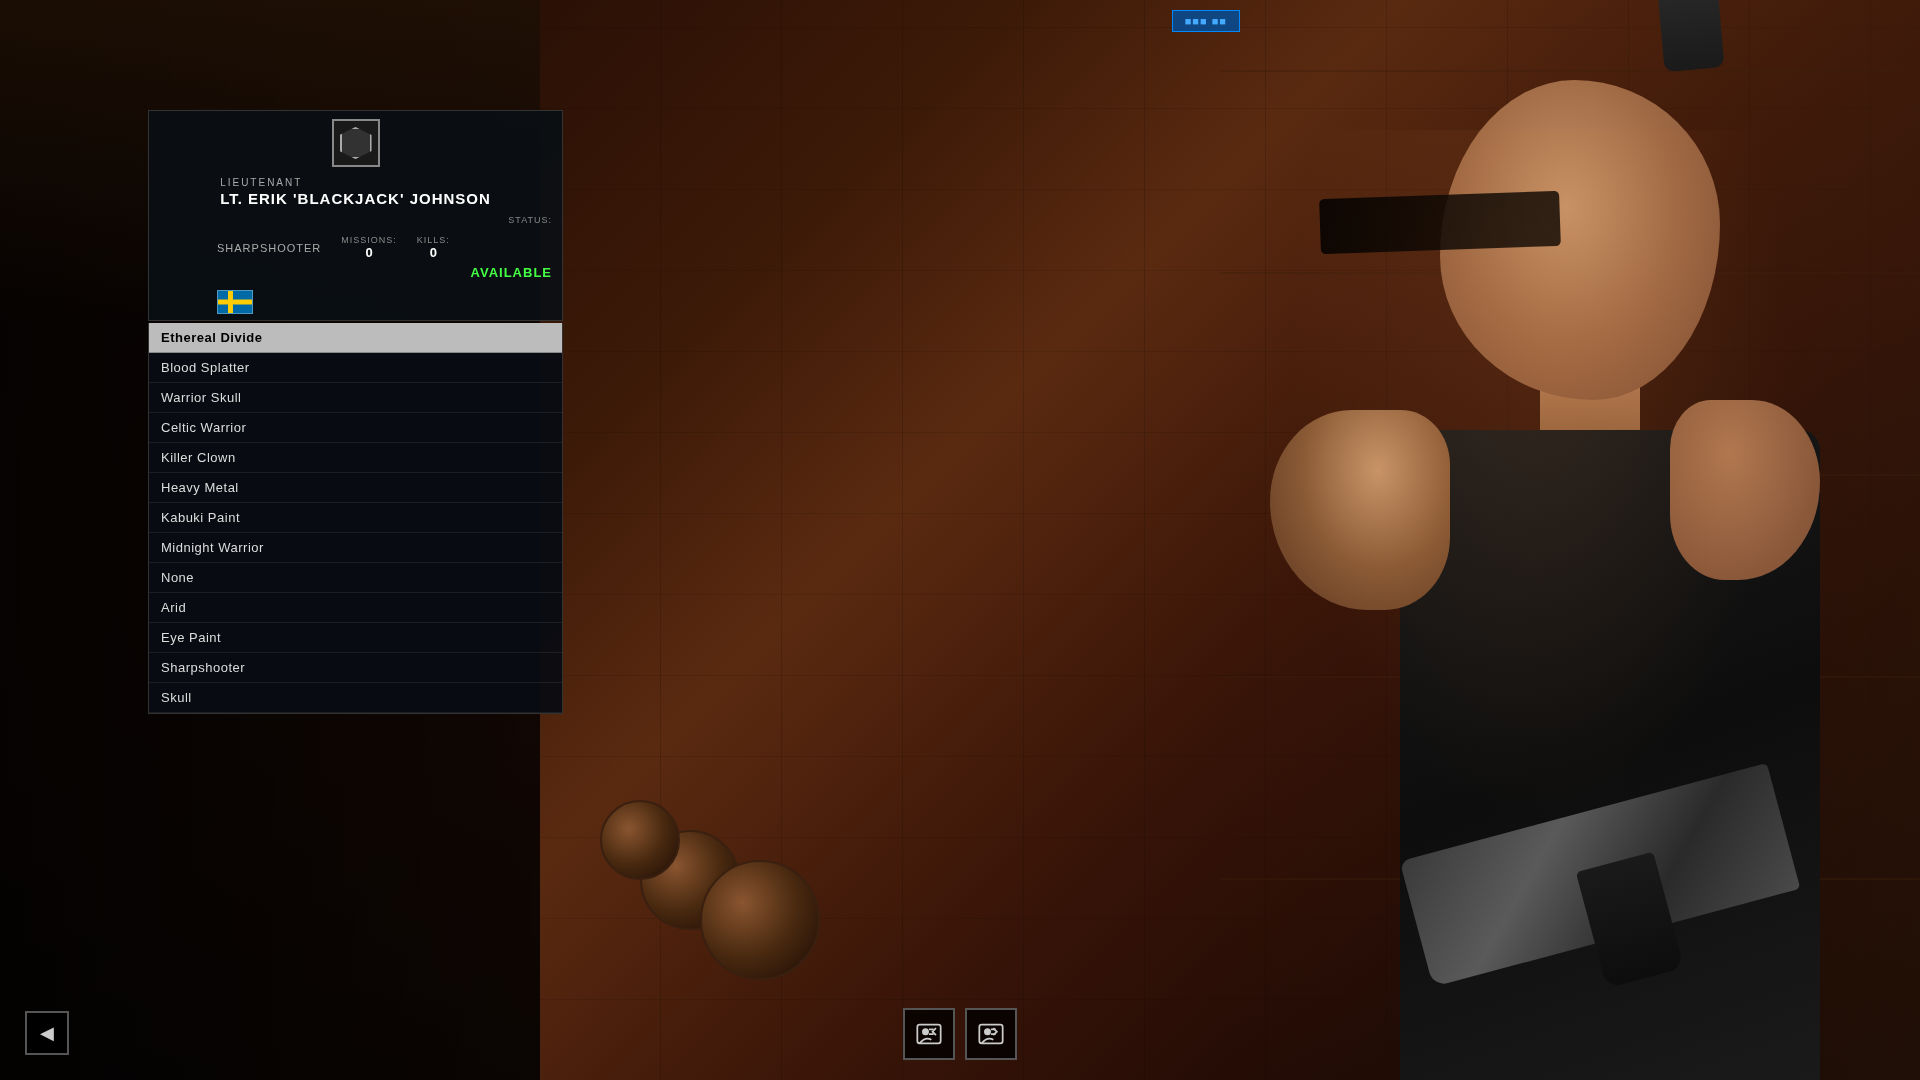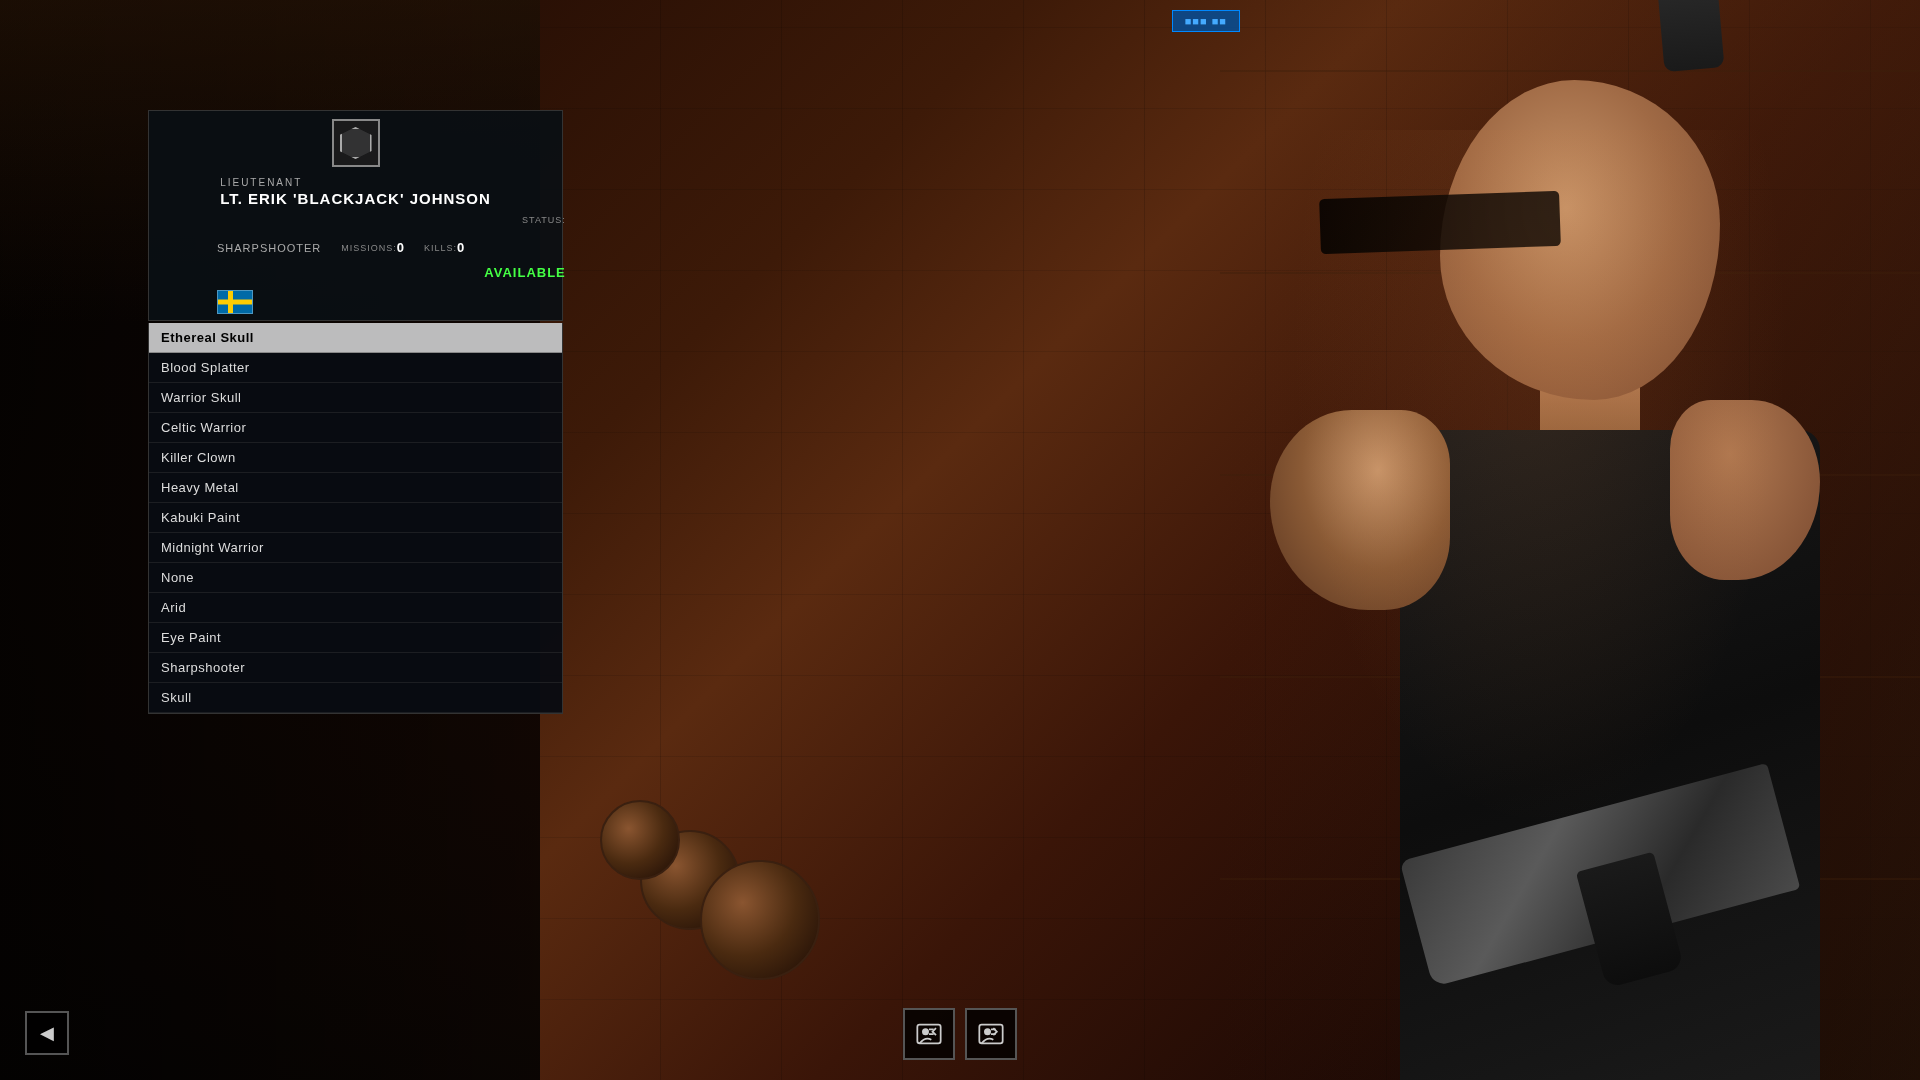--- a/index.html
+++ b/index.html
@@ -413,21 +413,21 @@
 
     .class-label {
       font-size: 11px;
       color: #aaa;
       letter-spacing: 1px;
       text-transform: uppercase;
     }
 
     .stat-group {
       display: flex;
-      flex-direction: row;
+      flex-direction: column;
       align-items: center;
     }
 
     .stat-label {
       font-size: 9px;
       color: #888;
       letter-spacing: 1px;
       text-transform: uppercase;
     }
 
@@ -618,21 +618,21 @@
     </div>
 
     <div class="flag-row">
       <div class="flag flag-se"></div>
     </div>
   </div>
 
   <div class="scroll-list" id="warpaint-list">
 
   <div class="list-item active">
-        <span class="item-text">Ethereal Skull</span>
+        <span class="item-text">Ethereal Divide</span>
       </div>
       <div class="list-item">
         <span class="item-text">Blood Splatter</span>
       </div>
       <div class="list-item">
         <span class="item-text">Warrior Skull</span>
       </div>
       <div class="list-item">
         <span class="item-text">Celtic Warrior</span>
       </div>

